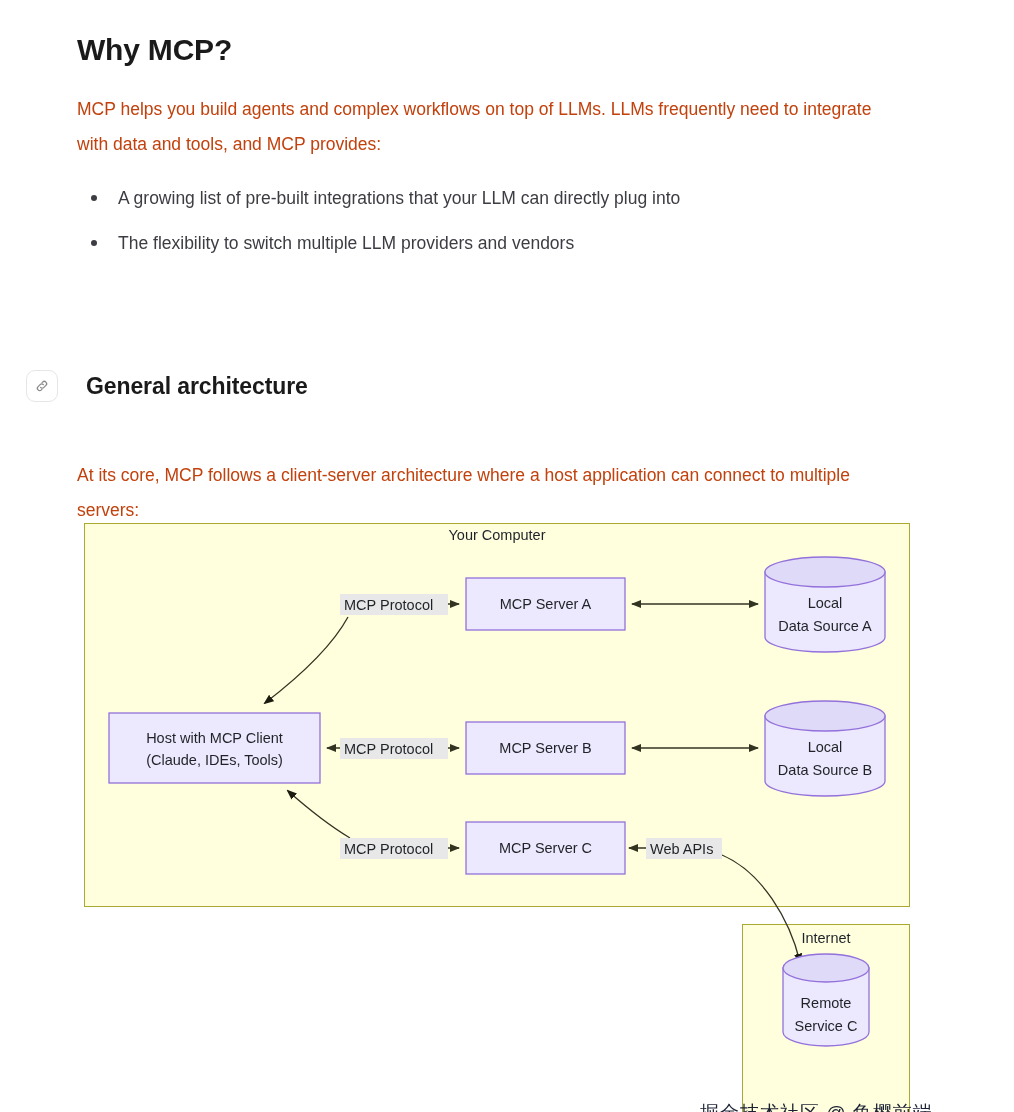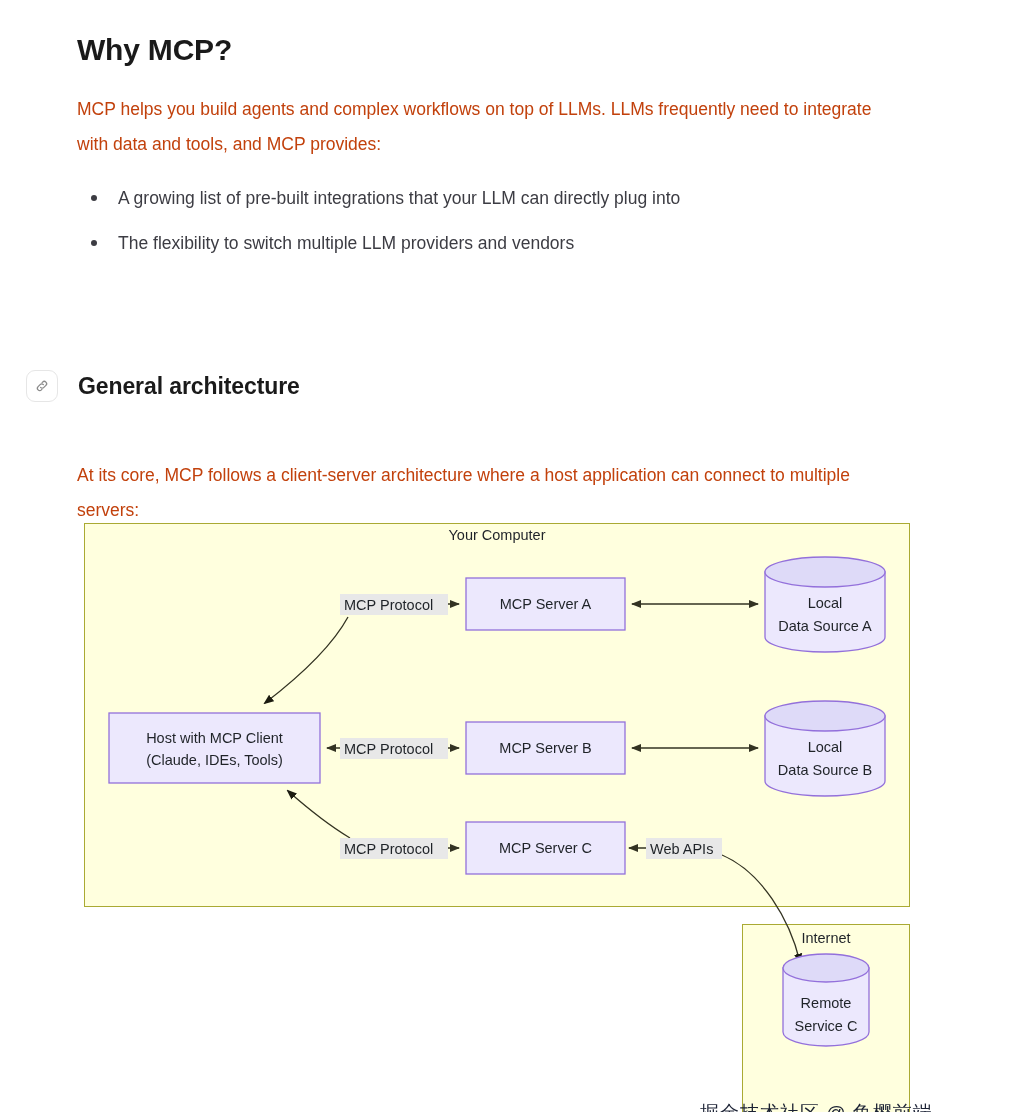--- a/index.html
+++ b/index.html
@@ -63,21 +63,21 @@
     width: 6px; height: 6px;
     border-radius: 50%;
     background: #3c3c43;
   }
 
   .h2-row {
     position: absolute;
     left: 26px; top: 370px;
     display: flex;
     align-items: center;
-    gap: 20px;
+    gap: 28px;
   }
   .anchor-btn {
     width: 32px; height: 32px;
     border: 1px solid #e6e6e6;
     border-radius: 9px;
     background: #fff;
     display: flex; align-items: center; justify-content: center;
     cursor: pointer;
     flex: none;
   }

